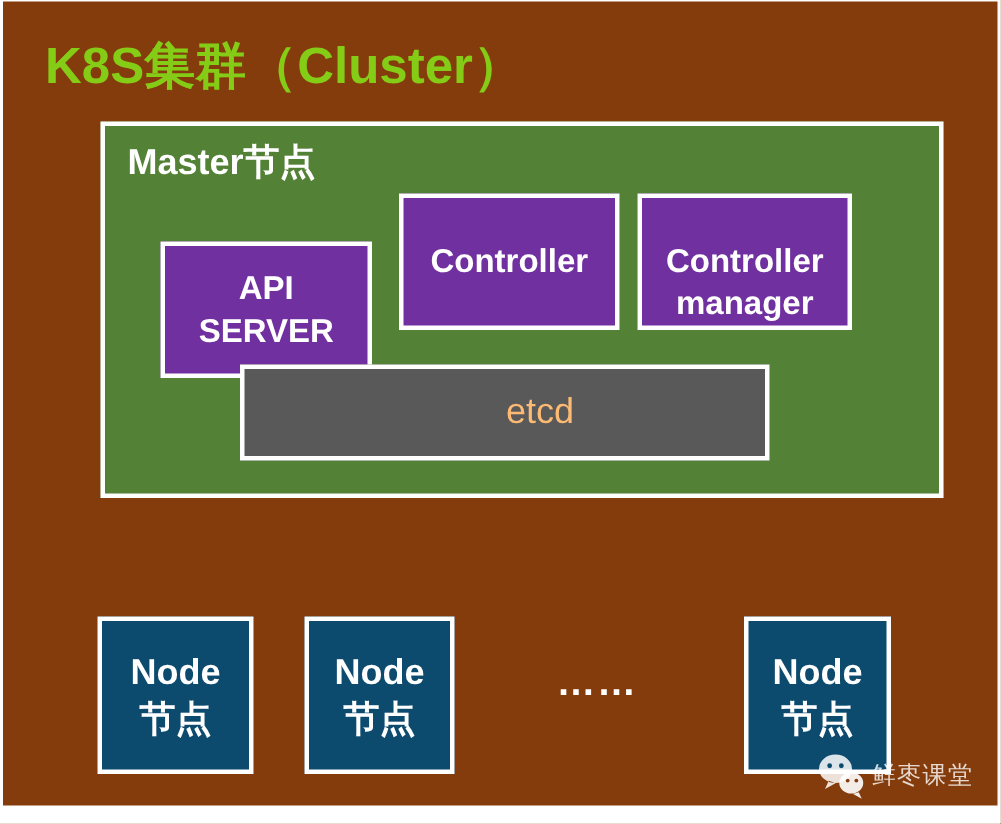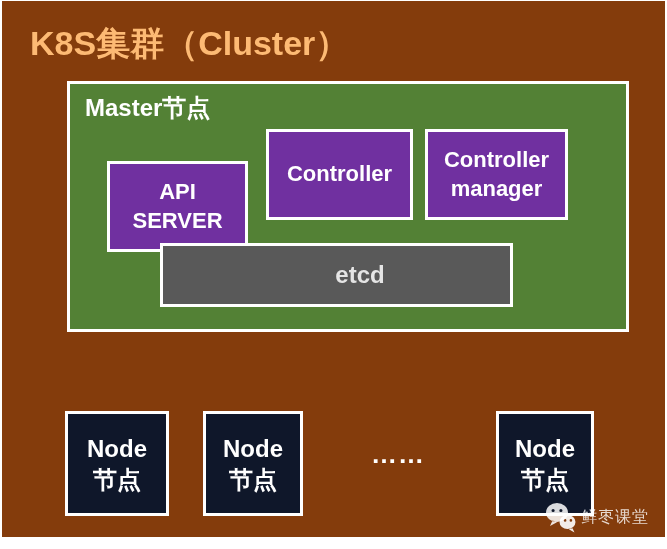--- a/index.html
+++ b/index.html
@@ -17,21 +17,21 @@
   
   .canvas {
     position: absolute;
     left: 2px; top: 1px;
     width: 663px; height: 536px;
     background: #843C0C;
   }
   .cluster-title {
     position: absolute;
     left: 28px; top: 20px;
-    color: #fdba74;
+    color: #84cc16;
     font-size: 34px;
     font-weight: bold;
     white-space: nowrap;
   }
   .master {
     position: absolute;
     left: 65px; top: 80px;
     width: 562px; height: 251px;
     background: #538135;
     border: 3px solid #ffffff;
@@ -54,39 +54,39 @@
     font-weight: bold;
     line-height: 1.3;
     display: flex;
     align-items: center;
     justify-content: center;
     text-align: center;
     padding: 0 6px;
   }
   .c1 { left: 37px;  width: 141px; margin-top: 32px; }
   .c2 { left: 196px; width: 147px; }
-  .c3 { left: 355px; width: 143px; }
+  .c3 { left: 355px; width: 143px; align-items: flex-end; }
   .etcd {
     position: absolute;
     left: 90px; top: 159px;
     width: 353px; height: 64px;
     background: #595959;
     border: 3px solid #ffffff;
-    color: #e5e5e5;
+    color: #fdba74;
     font-size: 24px;
-    font-weight: bold;
+    font-weight: normal;
     display: flex;
     align-items: center;
     justify-content: center;
     padding-left: 47px;
   }
   .node {
     position: absolute;
     top: 410px; height: 105px;
-    background: #0f172a;
+    background: #0c4a6e;
     border: 3px solid #ffffff;
     color: #ffffff;
     font-size: 24px;
     font-weight: bold;
     line-height: 31px;
     display: flex;
     flex-direction: column;
     align-items: center;
     justify-content: center;
     text-align: center;

